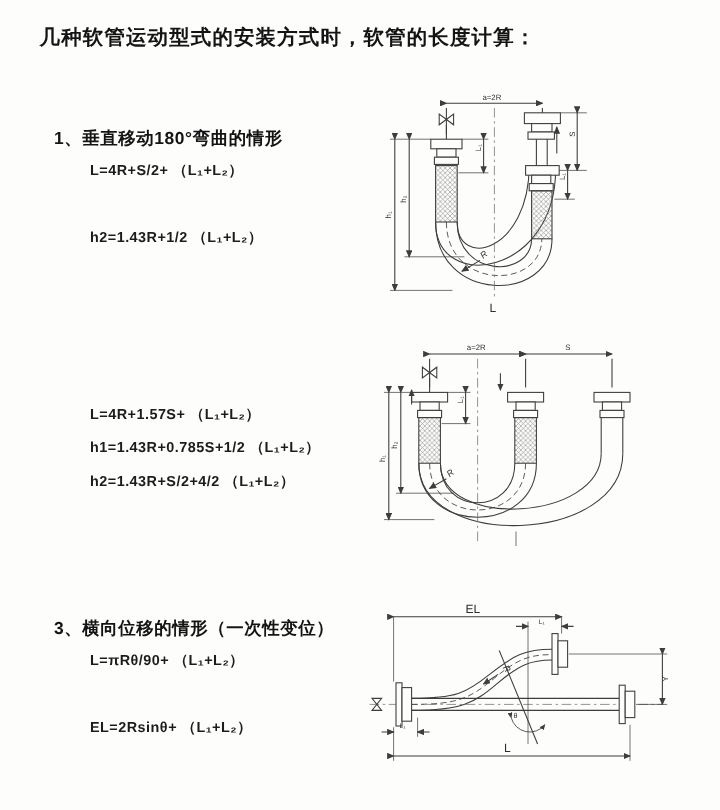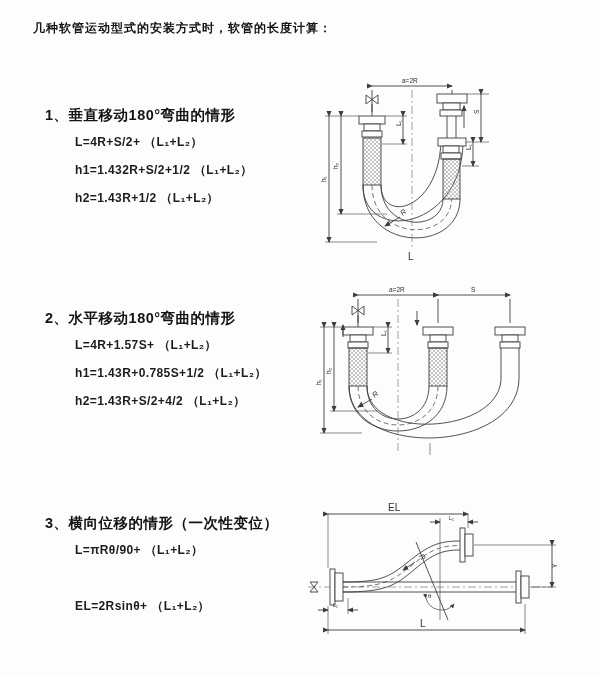--- a/index.html
+++ b/index.html
@@ -4,21 +4,21 @@
 <style>
   html,body{margin:0;padding:0;background:#e8e8e8;}
   .page{
     position:relative;width:600px;height:675px;margin:0 auto;
     background:#fdfdfc;overflow:hidden;
     font-family:"Liberation Sans","DejaVu Sans",sans-serif;
     color:#1a1a1a;
   }
   .page-title{
     position:absolute;left:33px;top:20px;
-    font-size:12px;font-weight:700;letter-spacing:1px;color:#141414;
+    font-size:17px;font-weight:700;letter-spacing:1px;color:#141414;
   }
   .sec-heading{
     position:absolute;left:45px;
     font-size:14.5px;font-weight:700;letter-spacing:0.5px;color:#141414;text-align:right;
   }
   .formula{
     position:absolute;left:75px;
     font-size:12px;font-weight:700;letter-spacing:0.4px;color:#1c1c1c;
     white-space:pre;
   }
@@ -30,24 +30,22 @@
 </style>
 </head>
 <body>
 
 <div class="page">
 
   <div class="page-title">几种软管运动型式的安装方式时，软管的长度计算：</div>
 
   <div class="sec-heading" style="top:106px">1、垂直移动180°弯曲的情形</div>
   <div class="formula" style="top:134px">L=4R+S/2+ （L₁+L₂）</div>
-  <div class="formula" style="top:162px">h1=1.432R+S/2+1/2 （L₁+L₂）</div>
   <div class="formula" style="top:190px">h2=1.43R+1/2 （L₁+L₂）</div>
 
-  <div class="sec-heading" style="top:309px">2、水平移动180°弯曲的情形</div>
   <div class="formula" style="top:337px">L=4R+1.57S+ （L₁+L₂）</div>
   <div class="formula" style="top:365px">h1=1.43R+0.785S+1/2 （L₁+L₂）</div>
   <div class="formula" style="top:393px">h2=1.43R+S/2+4/2 （L₁+L₂）</div>
 
   <div class="sec-heading" style="top:514px">3、横向位移的情形（一次性变位）</div>
   <div class="formula" style="top:542px">L=πRθ/90+ （L₁+L₂）</div>
   <div class="formula" style="top:598px">EL=2Rsinθ+ （L₁+L₂）</div>
 
   <svg style="left:315px;top:72px" width="285" height="192" viewBox="0 0 285 192">
     <defs>

